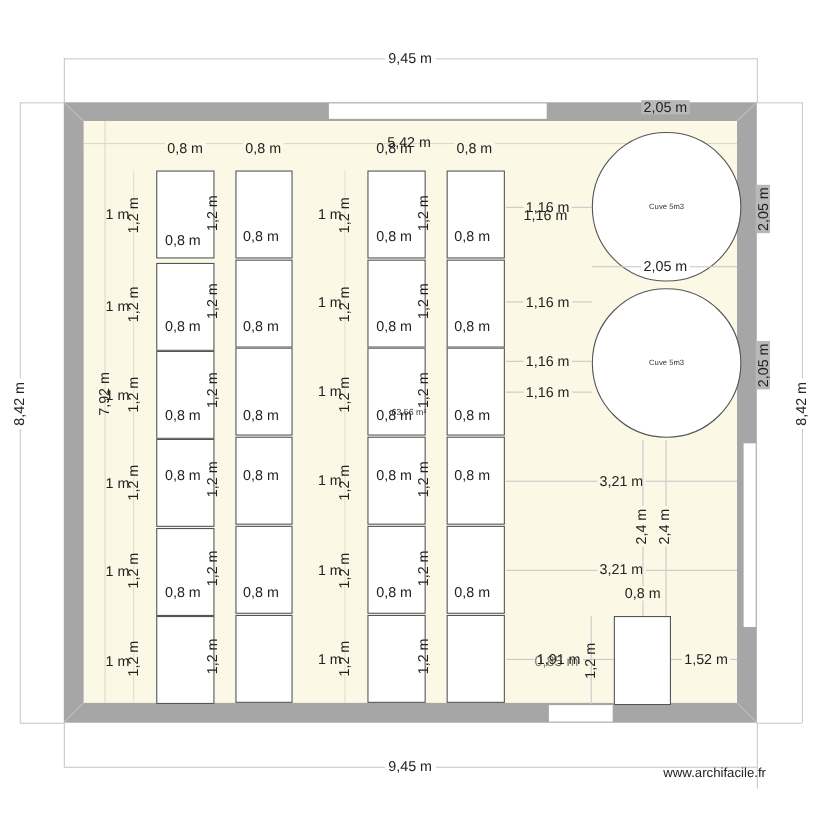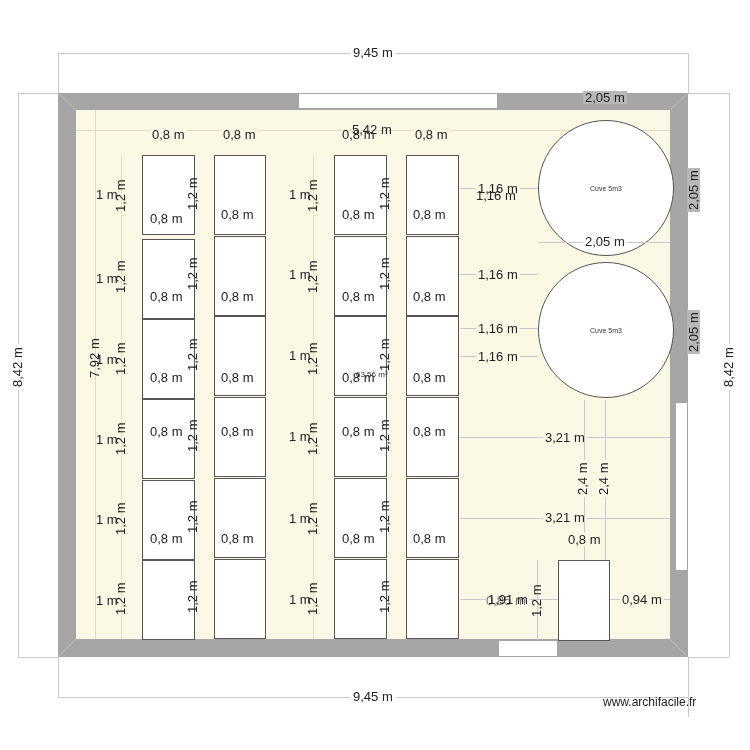--- a/index.html
+++ b/index.html
@@ -206,17 +206,17 @@
 <div class="vline" style="left:605px;top:400px;height:160px;"></div>
 <div class="dl v bg" style="left:576px;top:497px;">2,4 m</div>
 <div class="dl v bg" style="left:597px;top:497px;">2,4 m</div>
 
 <div class="rect" style="left:558px;top:560px;width:52px;height:81px;"></div>
 <div class="dl bg" style="left:566px;top:533px;">0,8 m</div>
 <div class="hline" style="left:460px;top:599px;width:98px;"></div>
 <div class="hline" style="left:610px;top:599px;width:60px;"></div>
 <div class="dl bg" style="left:486px;top:593px;">1,91 m</div>
 <div class="dl" style="left:486px;top:594px;opacity:0.6;">0,85 m</div>
-<div class="dl bg" style="left:620px;top:593px;">0,94 m</div>
+<div class="dl bg" style="left:620px;top:593px;">1,52 m</div>
 <div class="vline" style="left:537px;top:560px;height:80px;"></div>
 <div class="dl v" style="left:530px;top:617px;">1,2 m</div>
 
 <div class="watermark" style="left:603px;top:695px;">www.archifacile.fr</div>
 
 </body></html>

